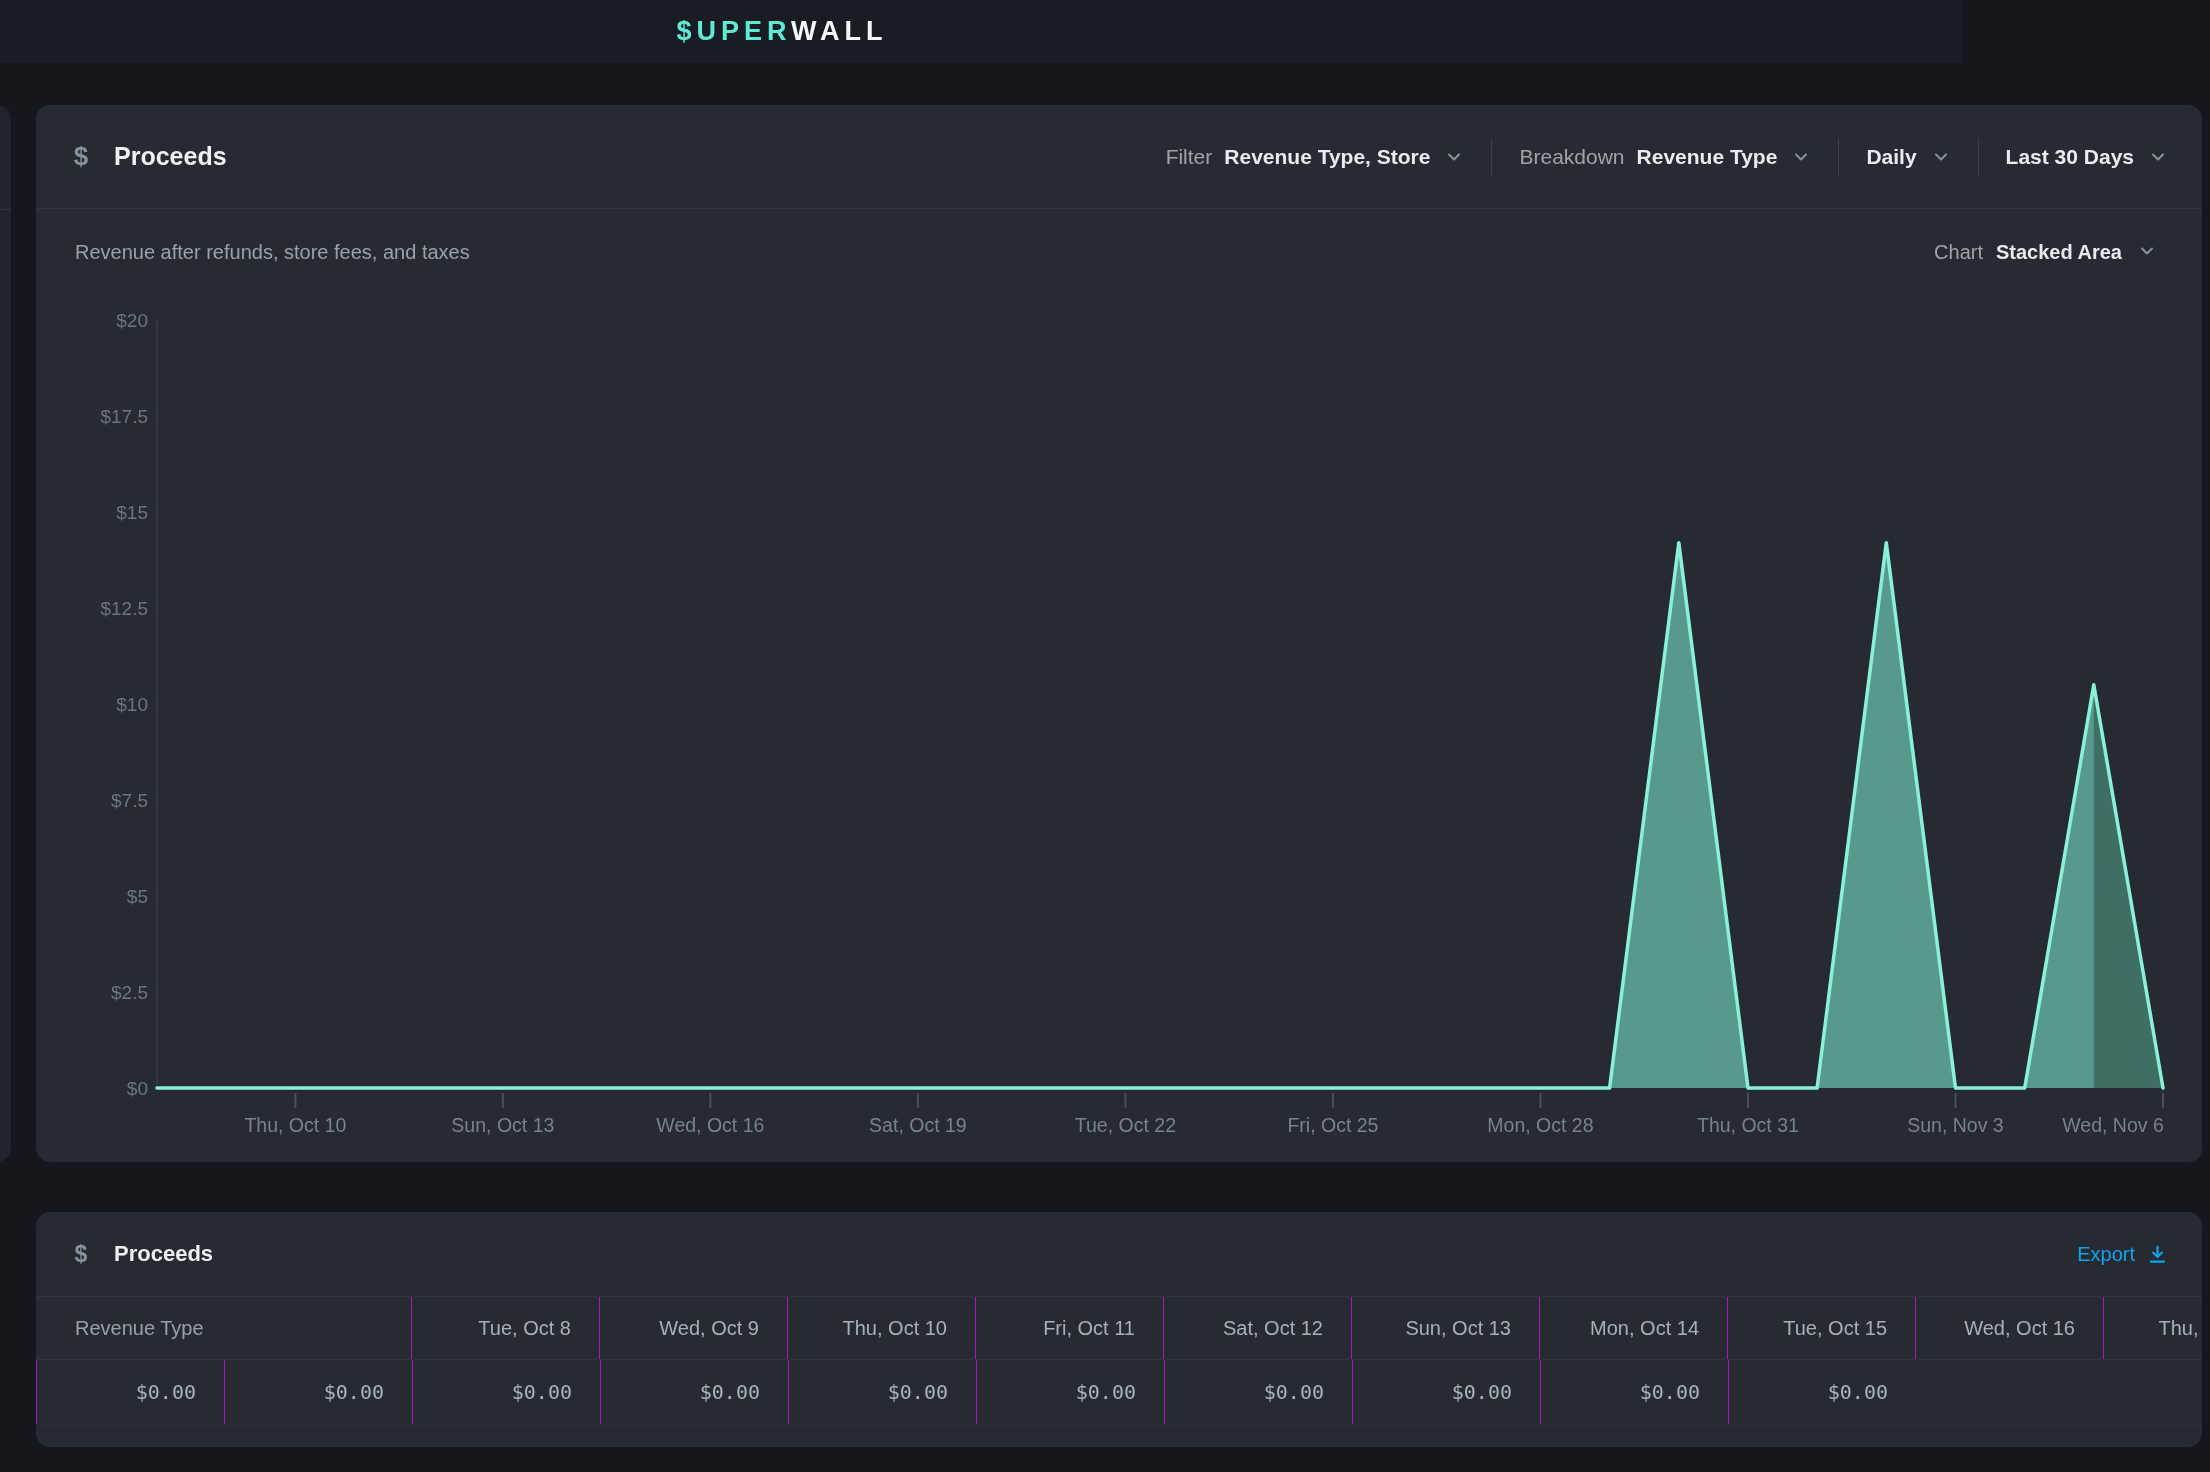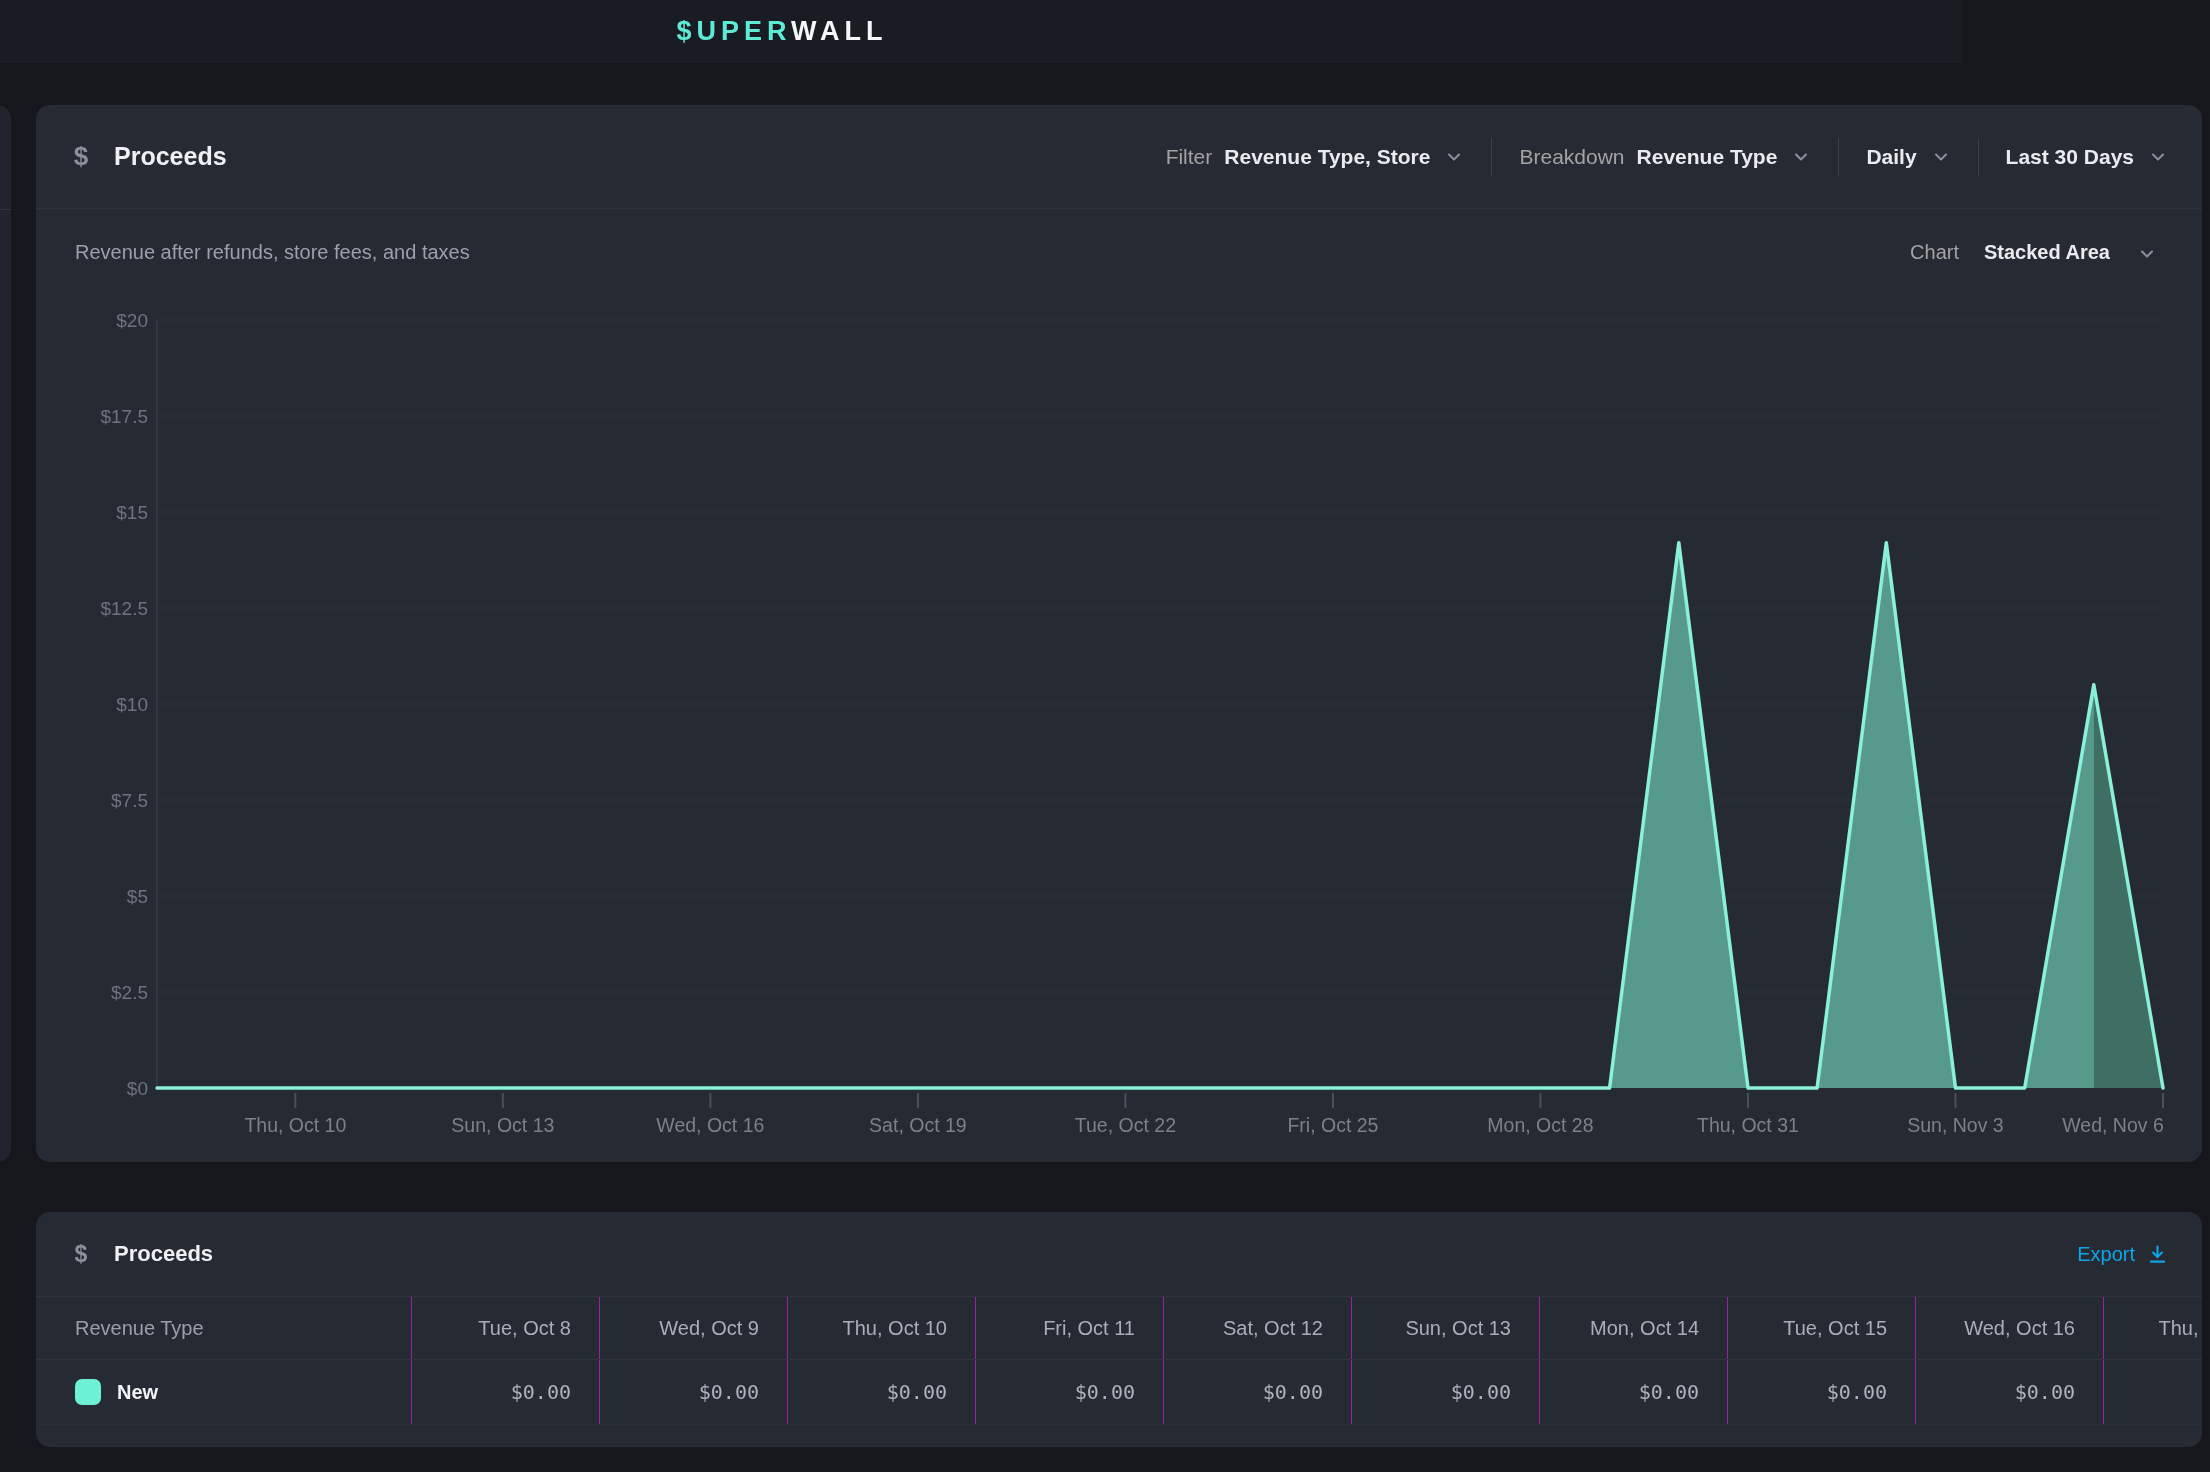--- a/index.html
+++ b/index.html
@@ -24,21 +24,21 @@
 
   .controls { margin-left:auto; display:flex; align-items:center; }
   .ctl { display:flex; align-items:center; gap:12px; cursor:pointer; }
   .ctl-label { color:#a3a3a3; font-size:21px; }
   .ctl-value { color:#e9ebef; font-size:21px; font-weight:600; white-space:nowrap; }
   .chev { color:#8b919c; display:flex; align-items:center; margin-left:2px; }
   .vsep { width:1px; height:38px; background:#3a3f4a; margin:0 27px; flex:0 0 auto; }
 
   .subtitle-row { display:flex; align-items:center; height:86px; padding:0 45px 0 39px; }
   .subtitle { color:#9aa0ac; font-size:20px; }
-  .chart-type { margin-left:auto; display:flex; align-items:flex-end; gap:25px; cursor:pointer; }
+  .chart-type { margin-left:auto; display:flex; align-items:flex-start; gap:13px; cursor:pointer; }
   .chart-type .ctl-label, .chart-type .ctl-value { font-size:20px; }
 
   .chart-svg { position:absolute; left:0; top:190px; width:2166px; height:867px; display:block; }
   .grid { stroke:#2d313b; stroke-width:1; }
   .axisline { stroke:#363b46; stroke-width:1.5; }
   .ytick-label { fill:#6d7380; font-size:19px; font-weight:500; font-family:"Liberation Sans", sans-serif; }
   .xtick-label { fill:#7b8189; font-size:19.5px; font-family:"Liberation Sans", sans-serif; }
   .xtick-mark { stroke:#4a4f59; stroke-width:2; }
 
   
@@ -196,24 +196,20 @@
         <div class="tcell">Thu, Oct 10</div>
         <div class="tcell">Fri, Oct 11</div>
         <div class="tcell">Sat, Oct 12</div>
         <div class="tcell">Sun, Oct 13</div>
         <div class="tcell">Mon, Oct 14</div>
         <div class="tcell">Tue, Oct 15</div>
         <div class="tcell">Wed, Oct 16</div>
         <div class="tcell">Thu, Oct 17</div>
       </div>
       <div class="trow drow">
-        <div class="tcell first">
-          <span class="swatch" style="background:#6ef0d6"></span>
-          <span>New</span>
-        </div>
         <div class="tcell">$0.00</div>
         <div class="tcell">$0.00</div>
         <div class="tcell">$0.00</div>
         <div class="tcell">$0.00</div>
         <div class="tcell">$0.00</div>
         <div class="tcell">$0.00</div>
         <div class="tcell">$0.00</div>
         <div class="tcell">$0.00</div>
         <div class="tcell">$0.00</div>
         <div class="tcell">$0.00</div>

